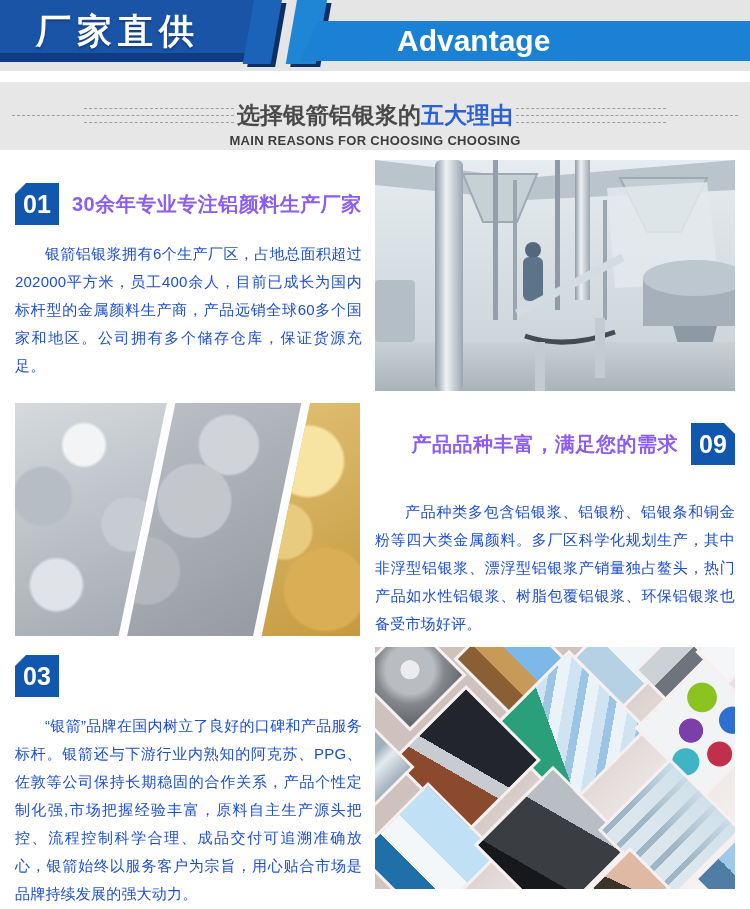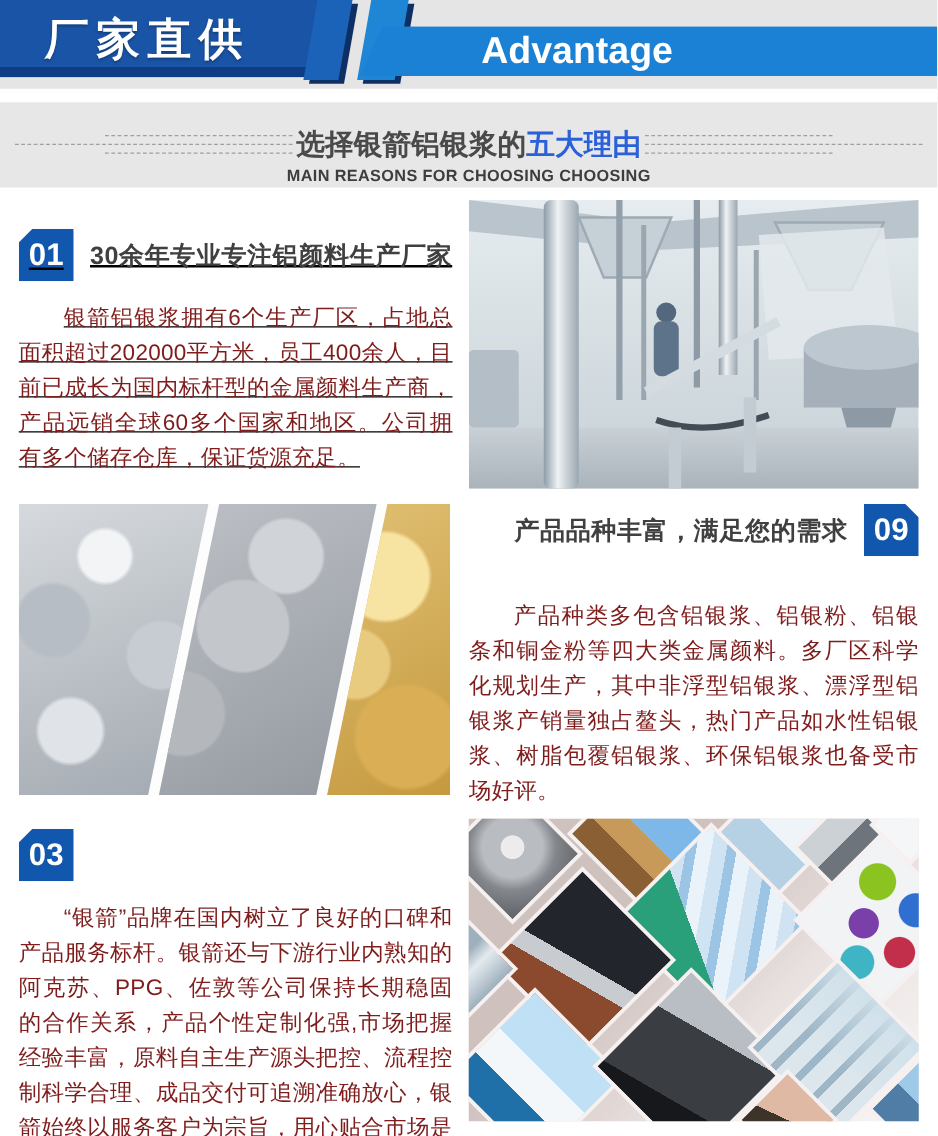--- a/index.html
+++ b/index.html
@@ -17,61 +17,61 @@
     display:flex;align-items:center;
   }
   .banner-dark span{
     color:#fff;font-size:35px;font-weight:bold;letter-spacing:6px;
     padding-left:36px;text-shadow:0 2px 2px rgba(0,0,0,.25);
   }
   .stripe{position:absolute;top:0;height:64px;transform:skewX(-10deg);transform-origin:top left;}
   .stripe-a{left:254px;width:28px;background:#1a63b8;box-shadow:5px 3px 0 #0d2f63;}
   .stripe-b{left:297px;width:30px;background:#1f86d6;box-shadow:5px 3px 0 #0d2f63;}
   .banner-band{
-    position:absolute;left:288px;right:0;top:21px;height:40px;background:#1a81d4;
+    position:absolute;left:300px;right:0;top:21px;height:40px;background:#1a81d4;
     clip-path:polygon(18px 0,100% 0,100% 100%,0 100%);
     display:flex;align-items:center;
   }
   .banner-band span{color:#fff;font-size:30px;font-weight:bold;padding-left:97px;}
   .banner-white-stripe{position:absolute;left:0;top:71px;width:100%;height:11px;background:#ffffff;}
   
   .intro{position:relative;width:750px;height:68px;background:#e7e7e8;text-align:center;}
   .intro-title{padding-top:19px;font-size:23px;font-weight:bold;color:#4a4a4a;line-height:28px;}
   .intro-title .accent{color:#2b61d8;}
   .intro-sub{margin-top:4px;font-size:13px;font-weight:bold;color:#3d3d3d;letter-spacing:.3px;}
   .dash-group{position:absolute;top:26px;display:flex;flex-direction:column;gap:6px;}
   .dash-group.left{left:12px;align-items:flex-end;}
   .dash-group.right{right:12px;align-items:flex-start;}
   .dash{border-top:1px dashed #9f9f9f;height:0;}
   .dash.short{width:150px;}
   .dash.long{width:222px;}
   
   .content{width:750px;background:#fff;padding:0 15px;box-sizing:border-box;}
   .row{display:flex;}
-  .sec1{margin-top:10px;text-decoration:underline;}
+  .sec1{margin-top:10px;}
   .sec2{margin-top:12px;}
   .sec3{margin-top:9px;}
   .tcol{flex:0 0 347px;}
   .tcol-left{margin-right:13px;}
   .tcol-right{margin-left:15px;flex:1;}
   .h-row{display:flex;align-items:center;gap:13px;}
   .h-row.right{justify-content:flex-end;}
   .sec1 .h-row{margin-top:23px;}
-  .sec2 .h-row{}
+  .sec2 .h-row{margin-top:20px;}
   .sec3 .h-row{margin-top:8px;}
   .badge{
     width:44px;height:42px;background:#1157ae;color:#fff;flex:0 0 44px;
     display:flex;align-items:center;justify-content:center;
     font-size:25px;font-weight:bold;box-shadow:2px 2px 0 rgba(180,195,215,.6);
   }
   .badge.cut-tl{clip-path:polygon(11px 0,100% 0,100% 100%,0 100%,0 11px);}
   .badge.cut-tr{clip-path:polygon(0 0,calc(100% - 11px) 0,100% 11px,100% 100%,0 100%);flex:0 0 44px;}
-  .sec-heading{font-size:20px;font-weight:bold;color:#404040;letter-spacing:.5px;}
+  .sec-heading{font-size:20px;font-weight:bold;color:#8b5cf6;letter-spacing:.5px;}
   .para{
-    margin-top:15px;font-size:18px;line-height:28px;color:#7f1d1d;
+    margin-top:15px;font-size:15px;line-height:28px;color:#1d4ed8;
     text-align:justify;text-indent:2em;letter-spacing:.2px;
   }
   .sec2 .para{margin-top:33px;}
   
   .photo{flex:0 0 360px;height:231px;overflow:hidden;position:relative;}
   .photo svg{display:block;width:100%;height:100%;}
   .powder{flex:0 0 345px;height:233px;position:relative;background:#fdfdfd;overflow:hidden;}
   .band{position:absolute;inset:0;}
   .band-silver{
     clip-path:polygon(0 0,44% 0,30% 100%,0 100%);

